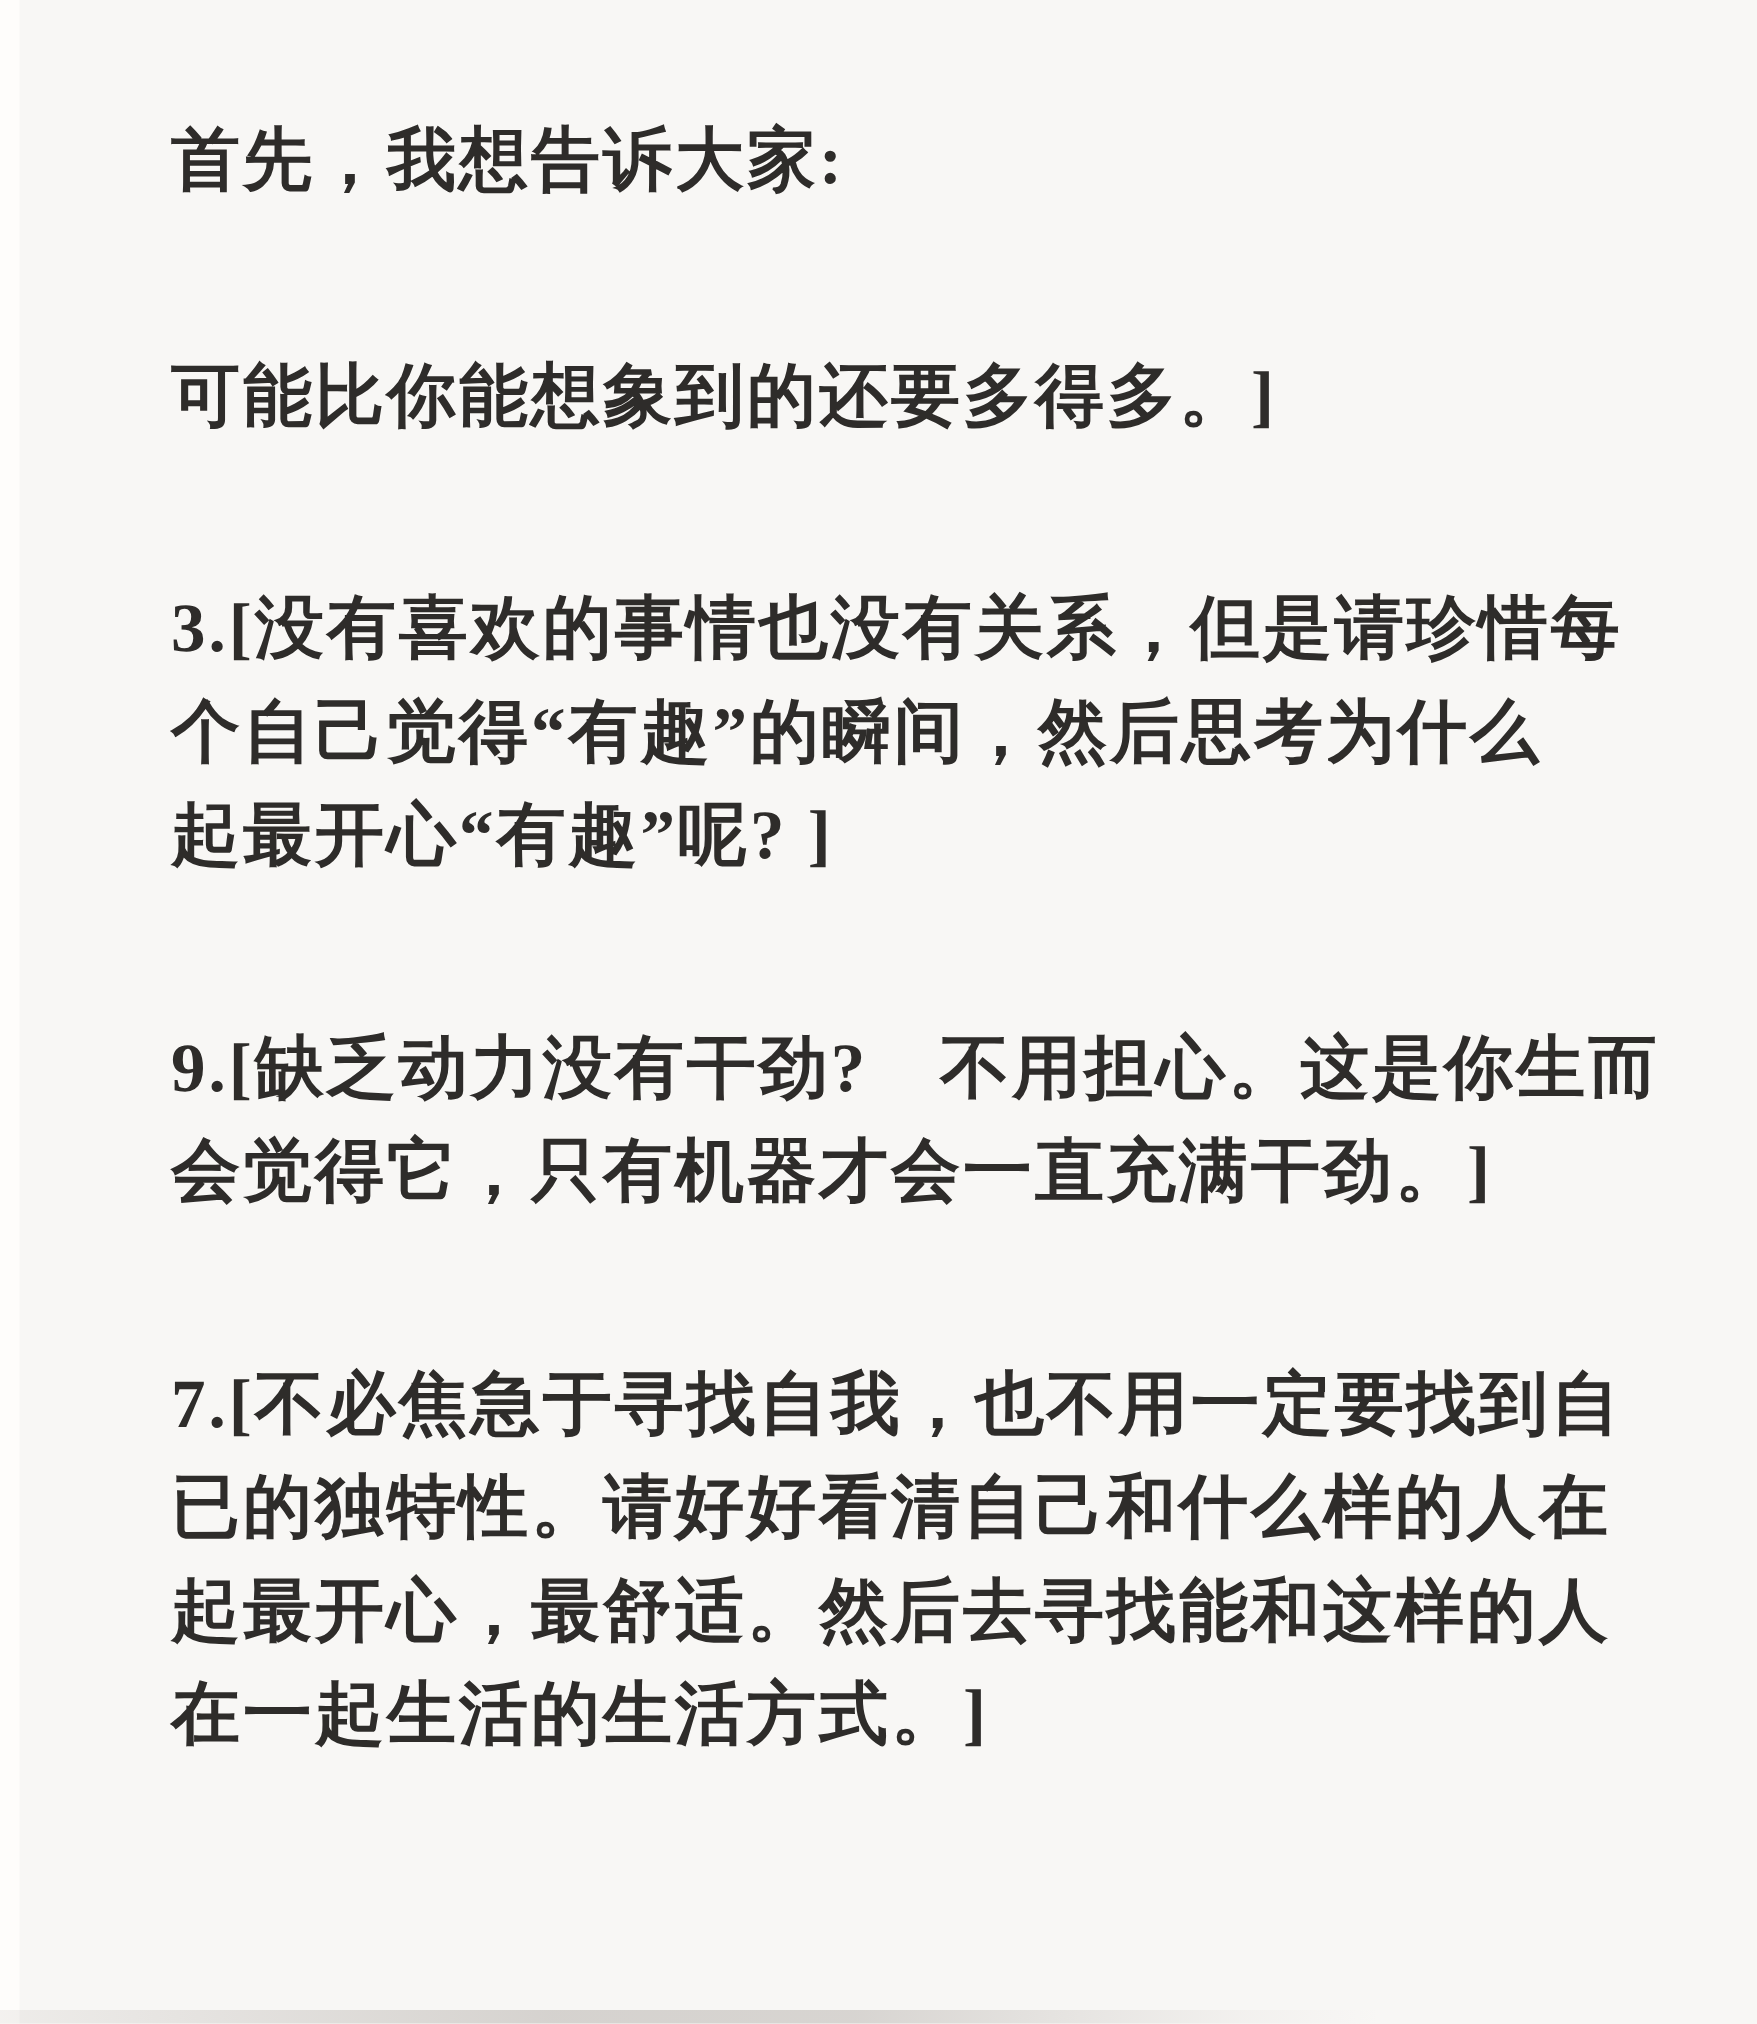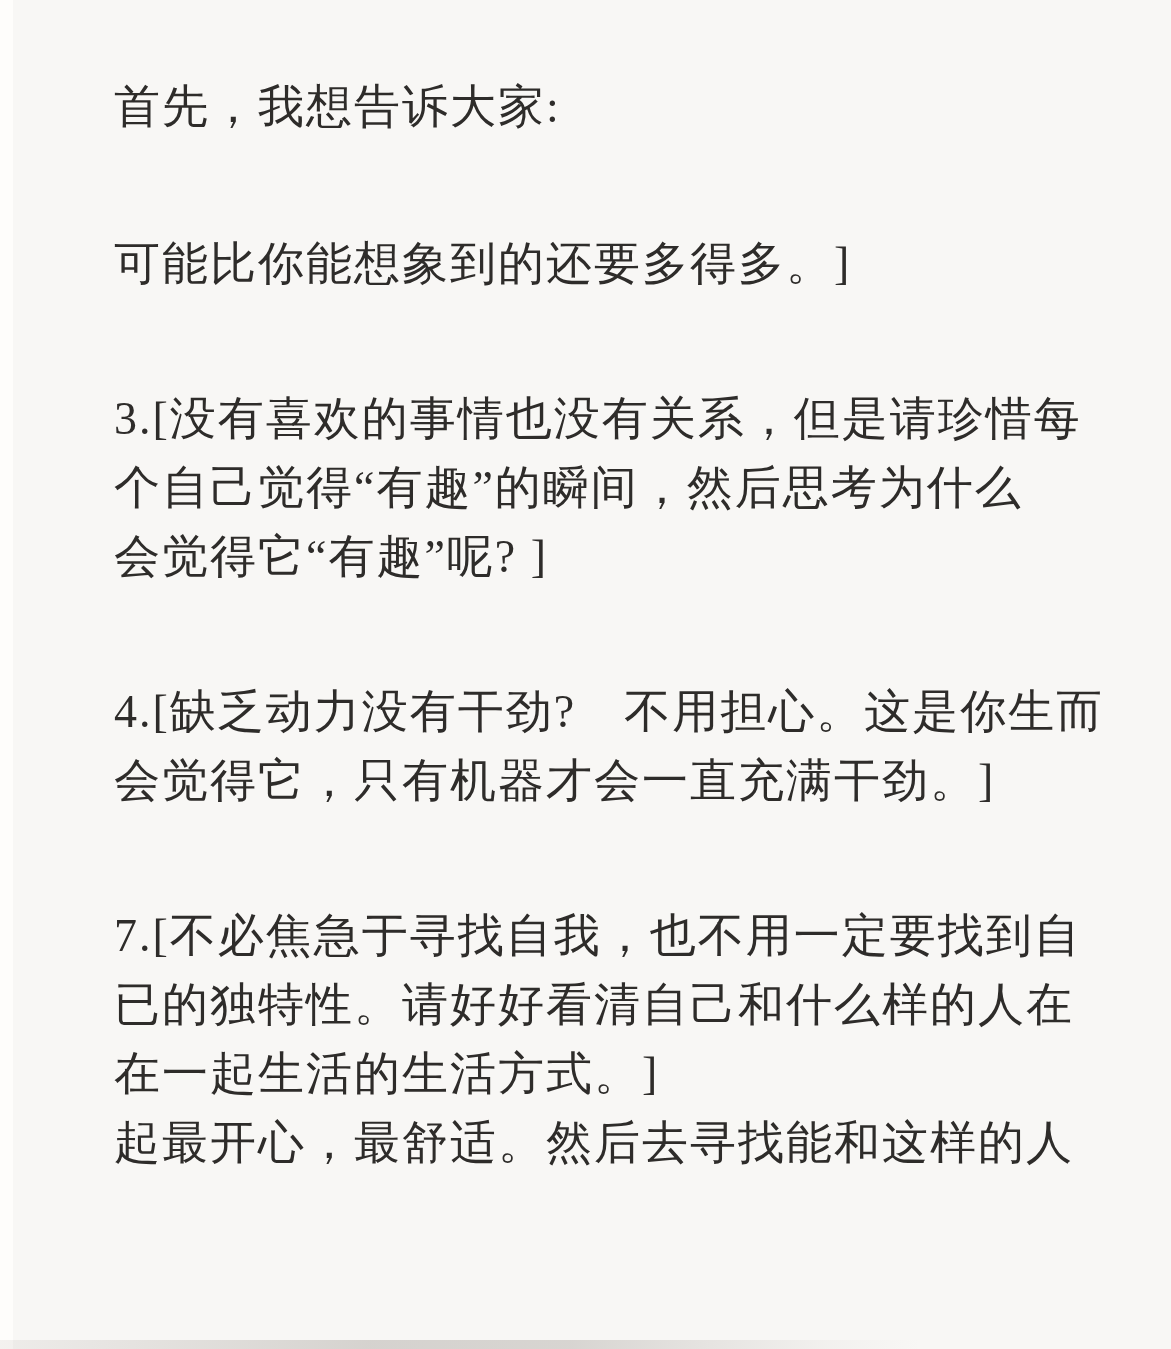--- a/index.html
+++ b/index.html
@@ -28,21 +28,21 @@
     left: 114px;
     top: 72px;
     right: 60px;
   }
   .line {
     font-size: 46px;
     line-height: 69px;
     letter-spacing: 2px;
     white-space: nowrap;
     margin: 0;
-    font-weight: 400;
+    font-weight: 700;
   }
   .intro {
     margin-bottom: 88px;
   }
   .para {
     margin-bottom: 86px;
   }
   .bottom-shade {
     position: absolute;
     bottom: 0;
@@ -67,31 +67,31 @@
 
     <p class="line intro">首先，我想告诉大家:</p>
 
     <div class="para">
       <p class="line">可能比你能想象到的还要多得多。]</p>
     </div>
 
     <div class="para">
       <p class="line">3.[没有喜欢的事情也没有关系，但是请珍惜每</p>
       <p class="line">个自己觉得“有趣”的瞬间，然后思考为什么</p>
-      <p class="line">会觉得它“有趣”呢? ]</p>
+      <p class="line">起最开心“有趣”呢? ]</p>
     </div>
 
     <div class="para">
-      <p class="line">4.[缺乏动力没有干劲?　不用担心。这是你生而</p>
+      <p class="line">9.[缺乏动力没有干劲?　不用担心。这是你生而</p>
       <p class="line">会觉得它，只有机器才会一直充满干劲。]</p>
     </div>
 
     <div class="para">
       <p class="line">7.[不必焦急于寻找自我，也不用一定要找到自</p>
       <p class="line">已的独特性。请好好看清自己和什么样的人在</p>
+      <p class="line">起最开心，最舒适。然后去寻找能和这样的人</p>
       <p class="line">在一起生活的生活方式。]</p>
-      <p class="line">起最开心，最舒适。然后去寻找能和这样的人</p>
     </div>
 
   </div>
 
   <div class="bottom-shade"></div>
 </div>
 
 </body></html>

